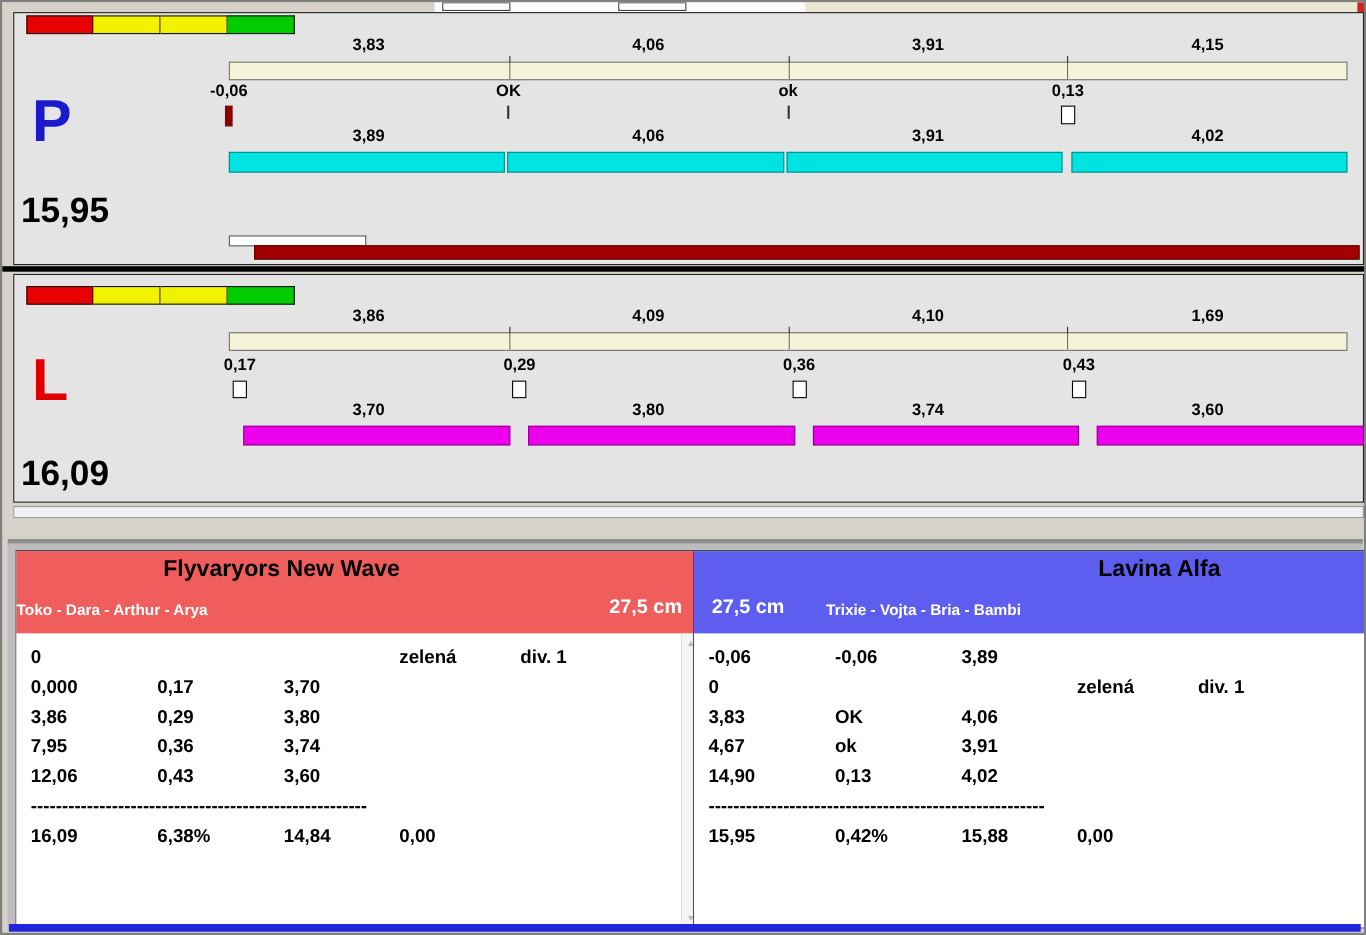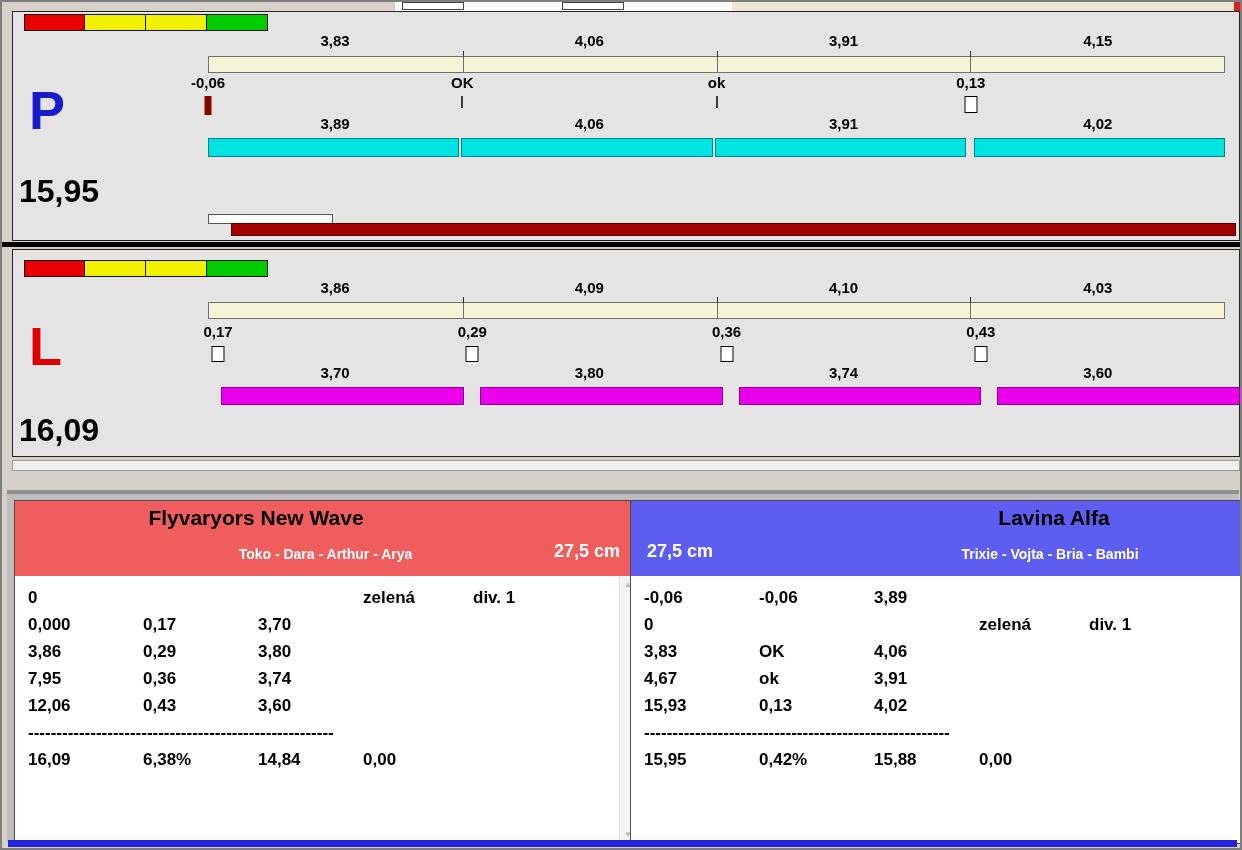--- a/index.html
+++ b/index.html
@@ -84,21 +84,21 @@
            background:#bdbdbd; border-top:4px solid #8f8f8f; }
   .team { position:absolute; top:6px; height:344px; border:1px solid #4a4a4a; background:#fff;
           display:flex; flex-direction:column; }
   .team-left  { left:7px;  width:623px; }
   .team-right { left:623px; width:720px; }
 
   .team-header { position:relative; flex:0 0 75px; height:75px; }
   .team-title { position:absolute; top:5px; font-size:21px; font-weight:bold; color:#000; text-align:center; }
   .team-left  .team-title { left:0; width:482px; }
   .team-right .team-title { left:128px; right:0; }
-  .team-dogs { position:absolute; top:45px; font-size:14px; font-weight:bold; color:#fff; text-align:center; }
+  .team-dogs { position:absolute; top:45px; font-size:14px; font-weight:bold; color:#fff; }
   .team-left  .team-dogs { left:0; width:100%; }
   .team-right .team-dogs { left:120px; right:0; }
   .team-height { position:absolute; top:40px; font-size:18px; font-weight:bold; color:#fff; }
   .team-left  .team-height { right:16px; }
   .team-right .team-height { left:16px; }
 
   .team-body { position:relative; flex:1; background:#fff; padding-top:8px;
                font-weight:bold; font-size:17px; color:#000; overflow:hidden; }
   .trow { display:grid; grid-template-columns:115px 115px 105px 110px auto;
           padding-left:13px; height:27px; line-height:27px; }
@@ -195,21 +195,21 @@
       <div class="scale-box" style="background: rgb(0, 204, 0);"></div>
     </div>
 
     <div class="lane-letter" style="color: rgb(224, 0, 0);">L</div>
 
     <div class="bar-region">
       <div class="labels-row upper">
         <div class="seg-label">3,86</div>
         <div class="seg-label">4,09</div>
         <div class="seg-label">4,10</div>
-        <div class="seg-label">4,03</div>
+        <div class="seg-label">1,69</div>
       </div>
 
       <div class="cream-bar">
         <i class="divider pos25"></i>
         <i class="divider pos50"></i>
         <i class="divider pos75"></i>
         <i class="tickup pos25"></i>
         <i class="tickup pos50"></i>
         <i class="tickup pos75"></i>
       </div>
@@ -333,21 +333,21 @@
           <span></span>
         </div>
         <div class="trow">
           <span>4,67</span>
           <span>ok</span>
           <span>3,91</span>
           <span></span>
           <span></span>
         </div>
         <div class="trow">
-          <span>15,93</span>
+          <span>14,90</span>
           <span>0,13</span>
           <span>4,02</span>
           <span></span>
           <span></span>
         </div>
         <div class="tsep">------------------------------------------------------</div>
         <div class="trow">
           <span>15,95</span>
           <span>0,42%</span>
           <span>15,88</span>

